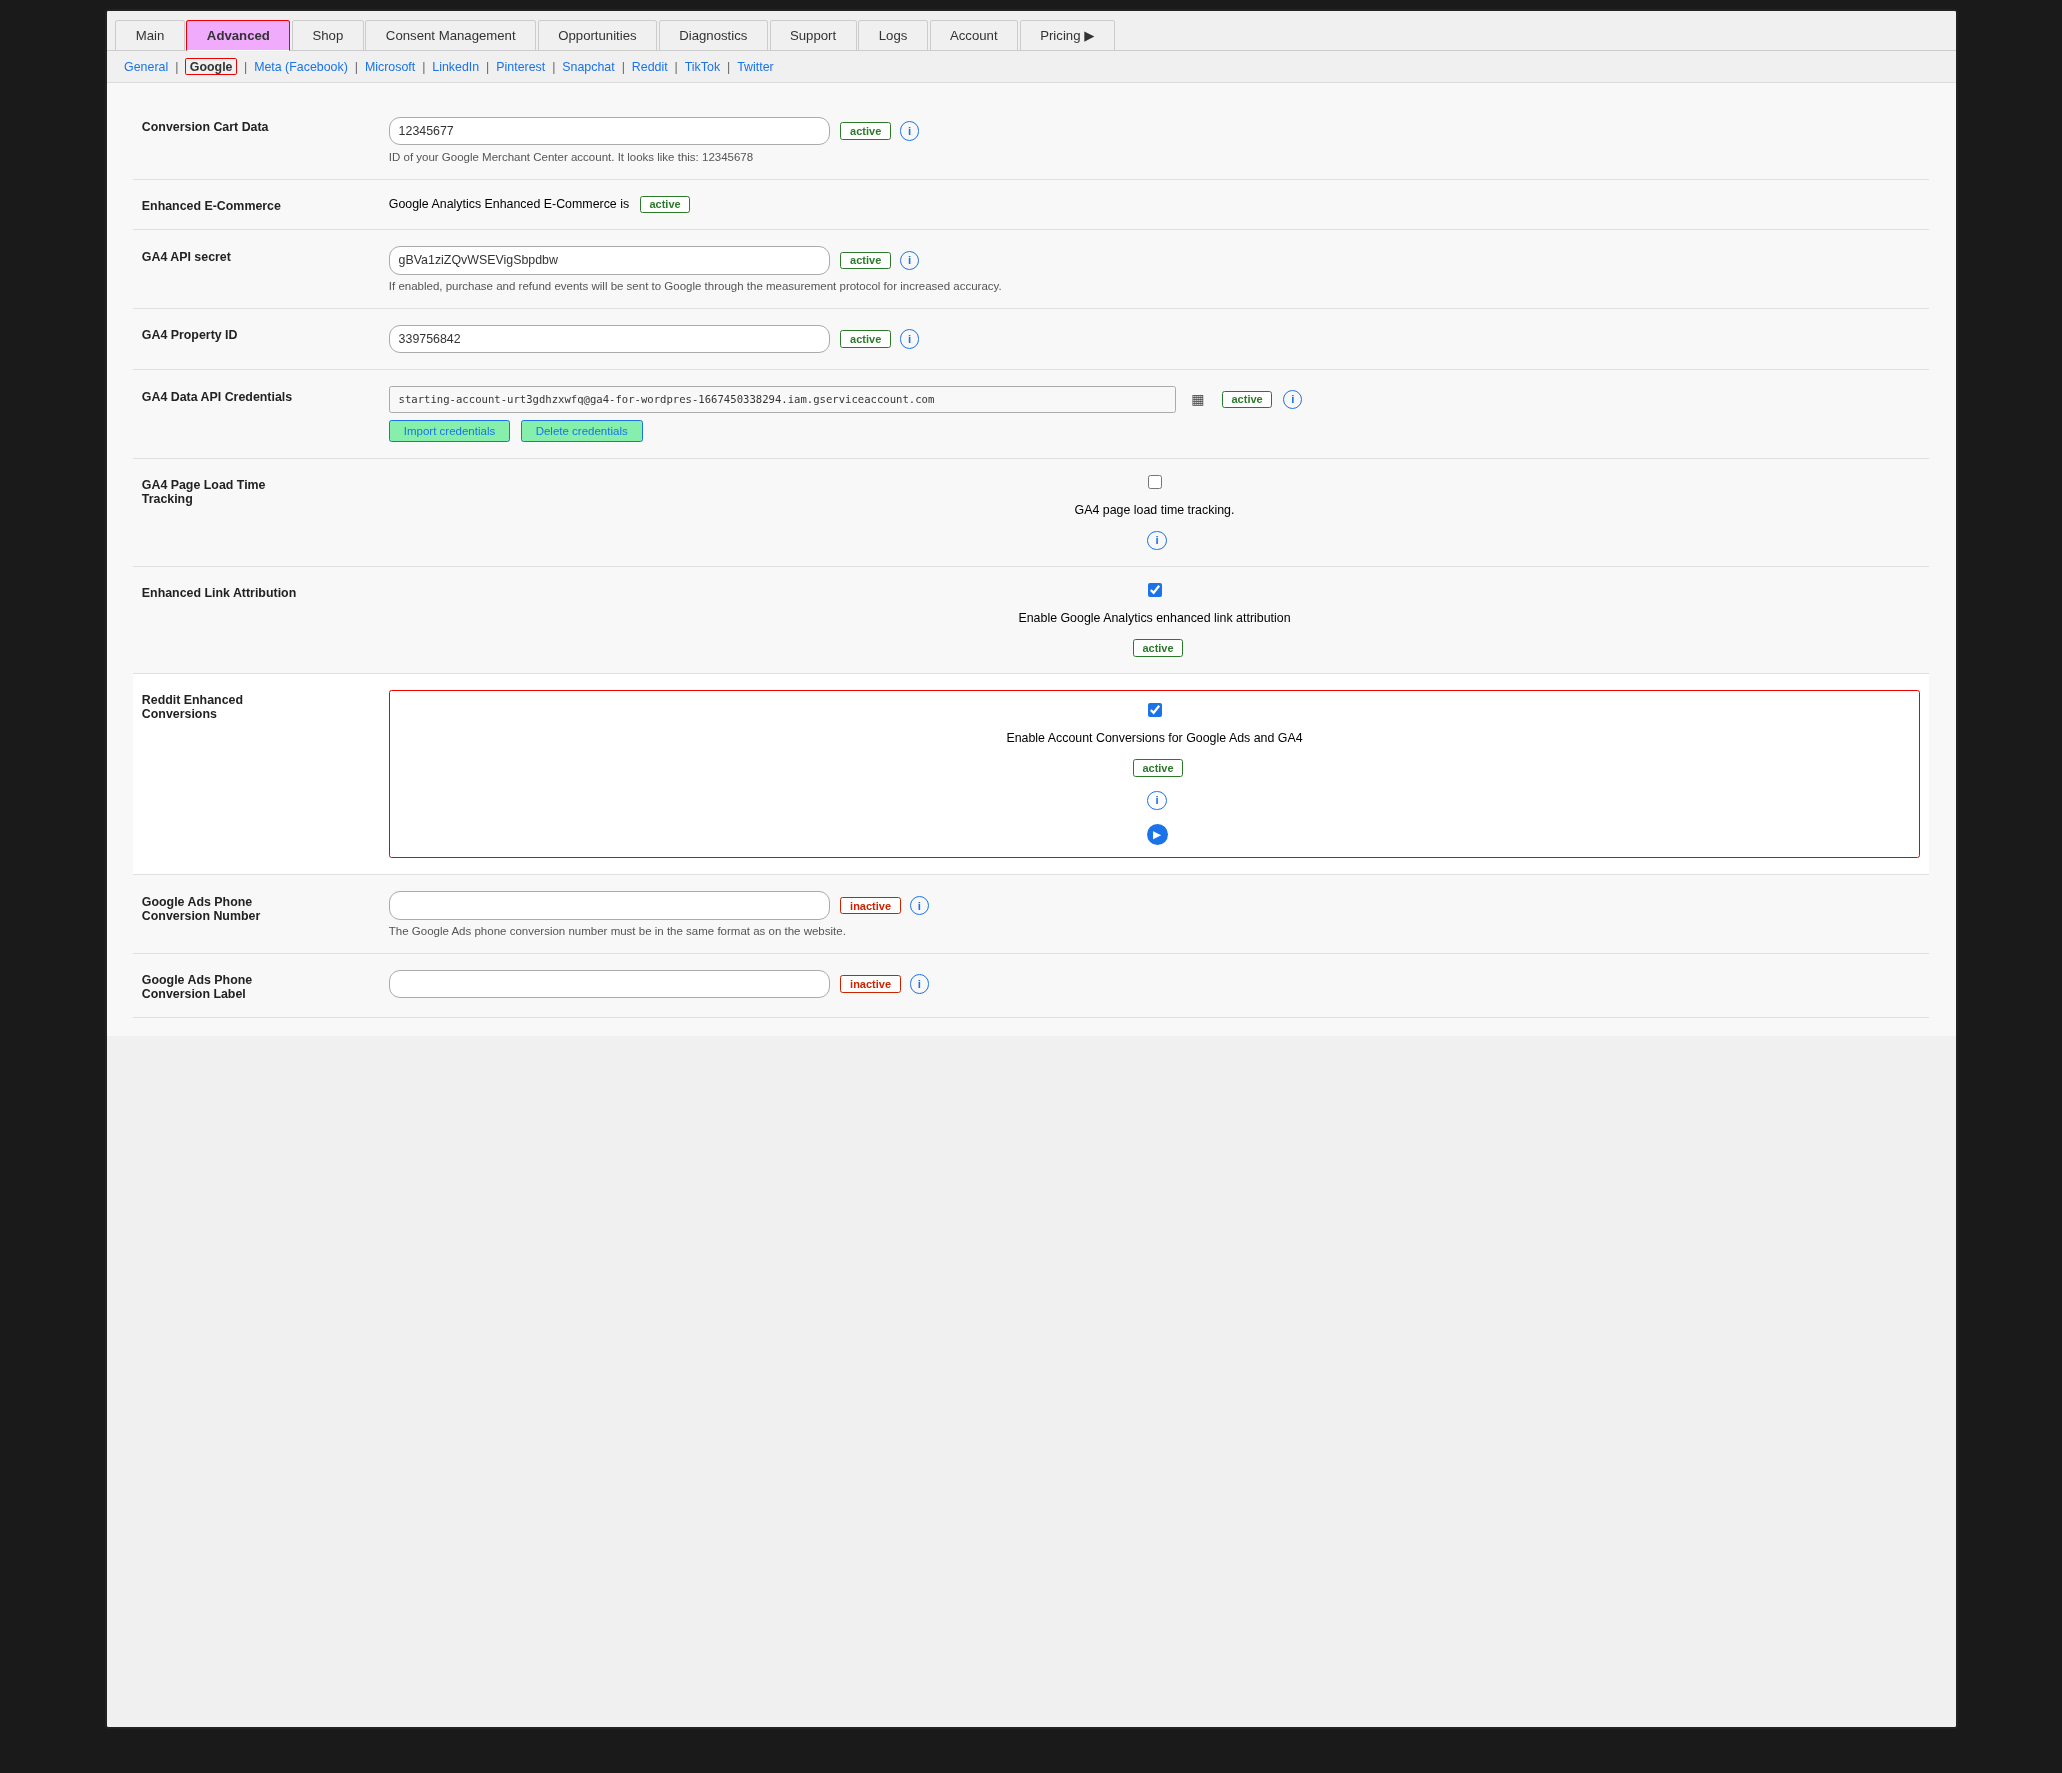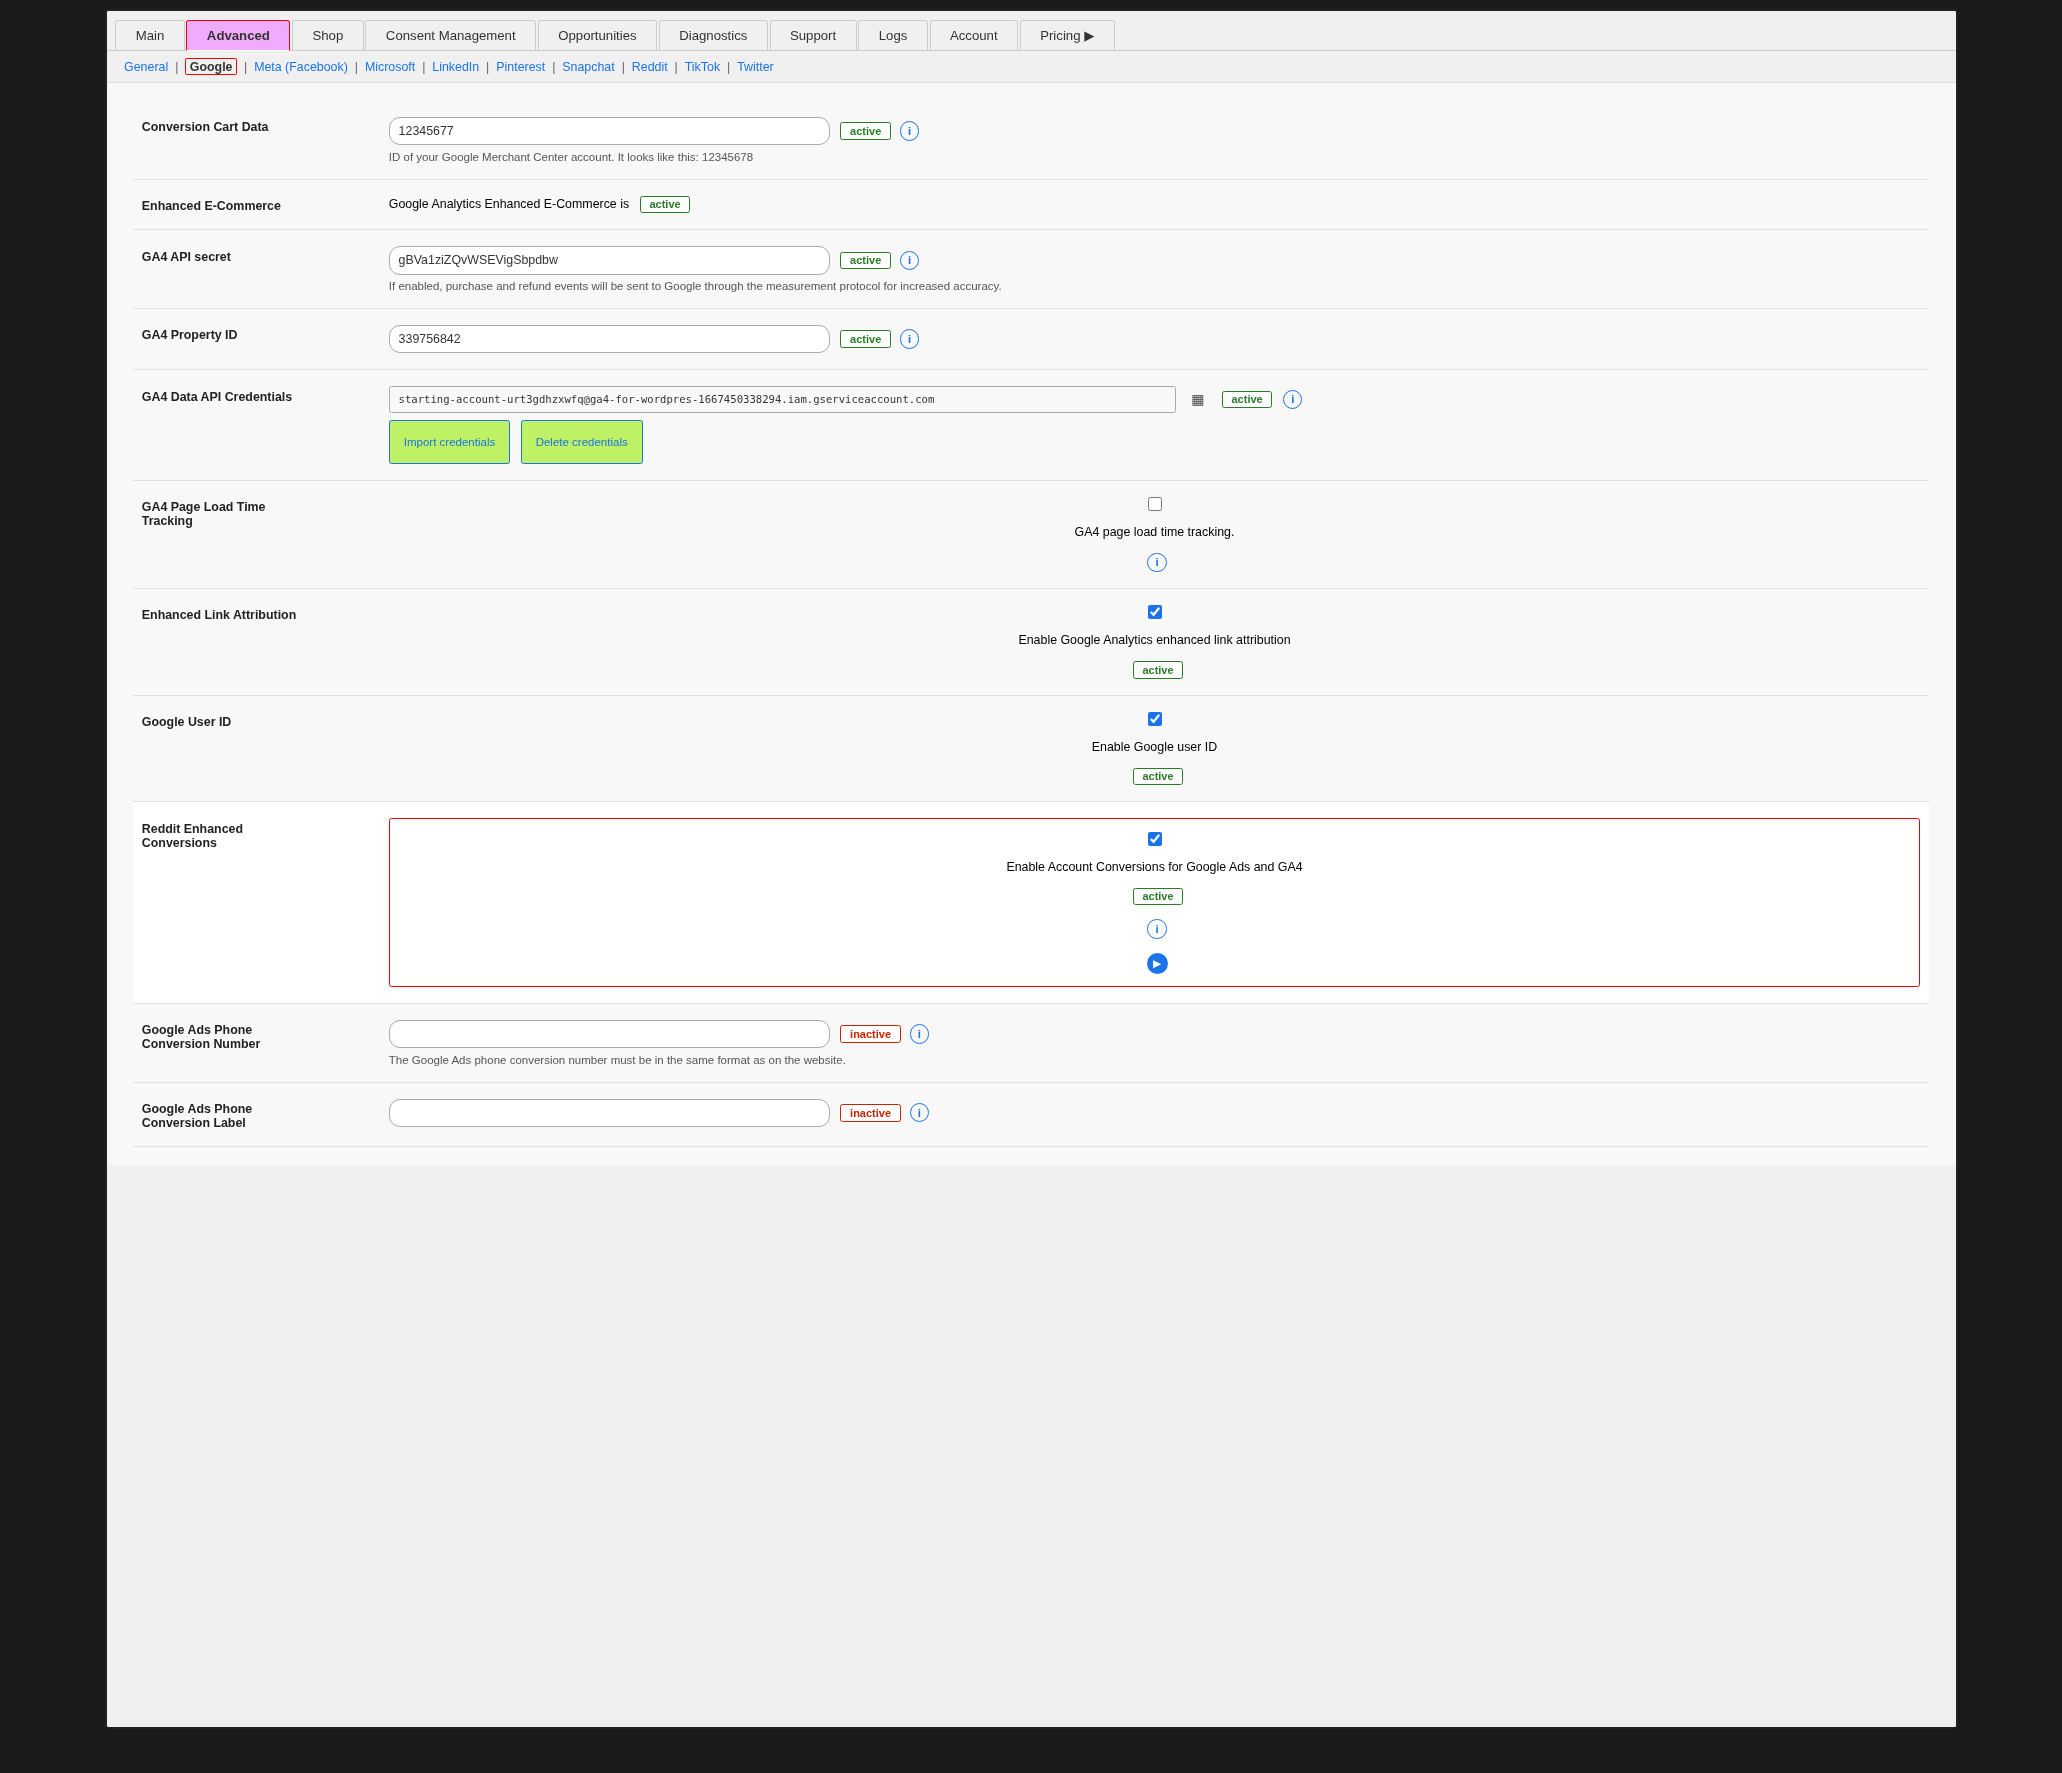--- a/index.html
+++ b/index.html
@@ -194,22 +194,22 @@
     
     .helper-text {
       font-size: 11.5px;
       color: #555;
       margin-top: 5.3px;
     }
     
     .btn-outline {
       border: 0.9px solid #1a73e8;
       color: #1a73e8;
-      background: #bef264;
-      padding: 15px 14px;
+      background: #86efac;
+      padding: 4px 14px;
       border-radius: 2.6px;
       font-size: 11.5px;
       cursor: pointer;
       margin-right: 7px;
       margin-top: 7px;
     }
     
     .highlighted-row td {
       background: #fff;
     }
@@ -364,30 +364,20 @@
         <td class="label-col">Enhanced Link Attribution</td>
         <td class="value-col">
           <div class="checkbox-row">
             <input type="checkbox" checked="" style="">
             <span>Enable Google Analytics enhanced link attribution</span>
             <span class="badge active">active</span>
           </div>
         </td>
       </tr>
 
-      <tr class="settings-row">
-        <td class="label-col">Google User ID</td>
-        <td class="value-col">
-          <div class="checkbox-row">
-            <input type="checkbox" checked="" style="">
-            <span>Enable Google user ID</span>
-            <span class="badge active">active</span>
-          </div>
-        </td>
-      </tr>
 
       <tr class="settings-row highlighted-row">
         <td class="label-col" style="white-space: pre-line; background: #fff;">Reddit Enhanced
 Conversions</td>
         <td class="value-col">
           <div class="highlight-box">
             <div class="checkbox-row">
               <input type="checkbox" checked="" style="">
               <span>Enable Account Conversions for Google Ads and GA4</span>
               <span class="badge active">active</span>

